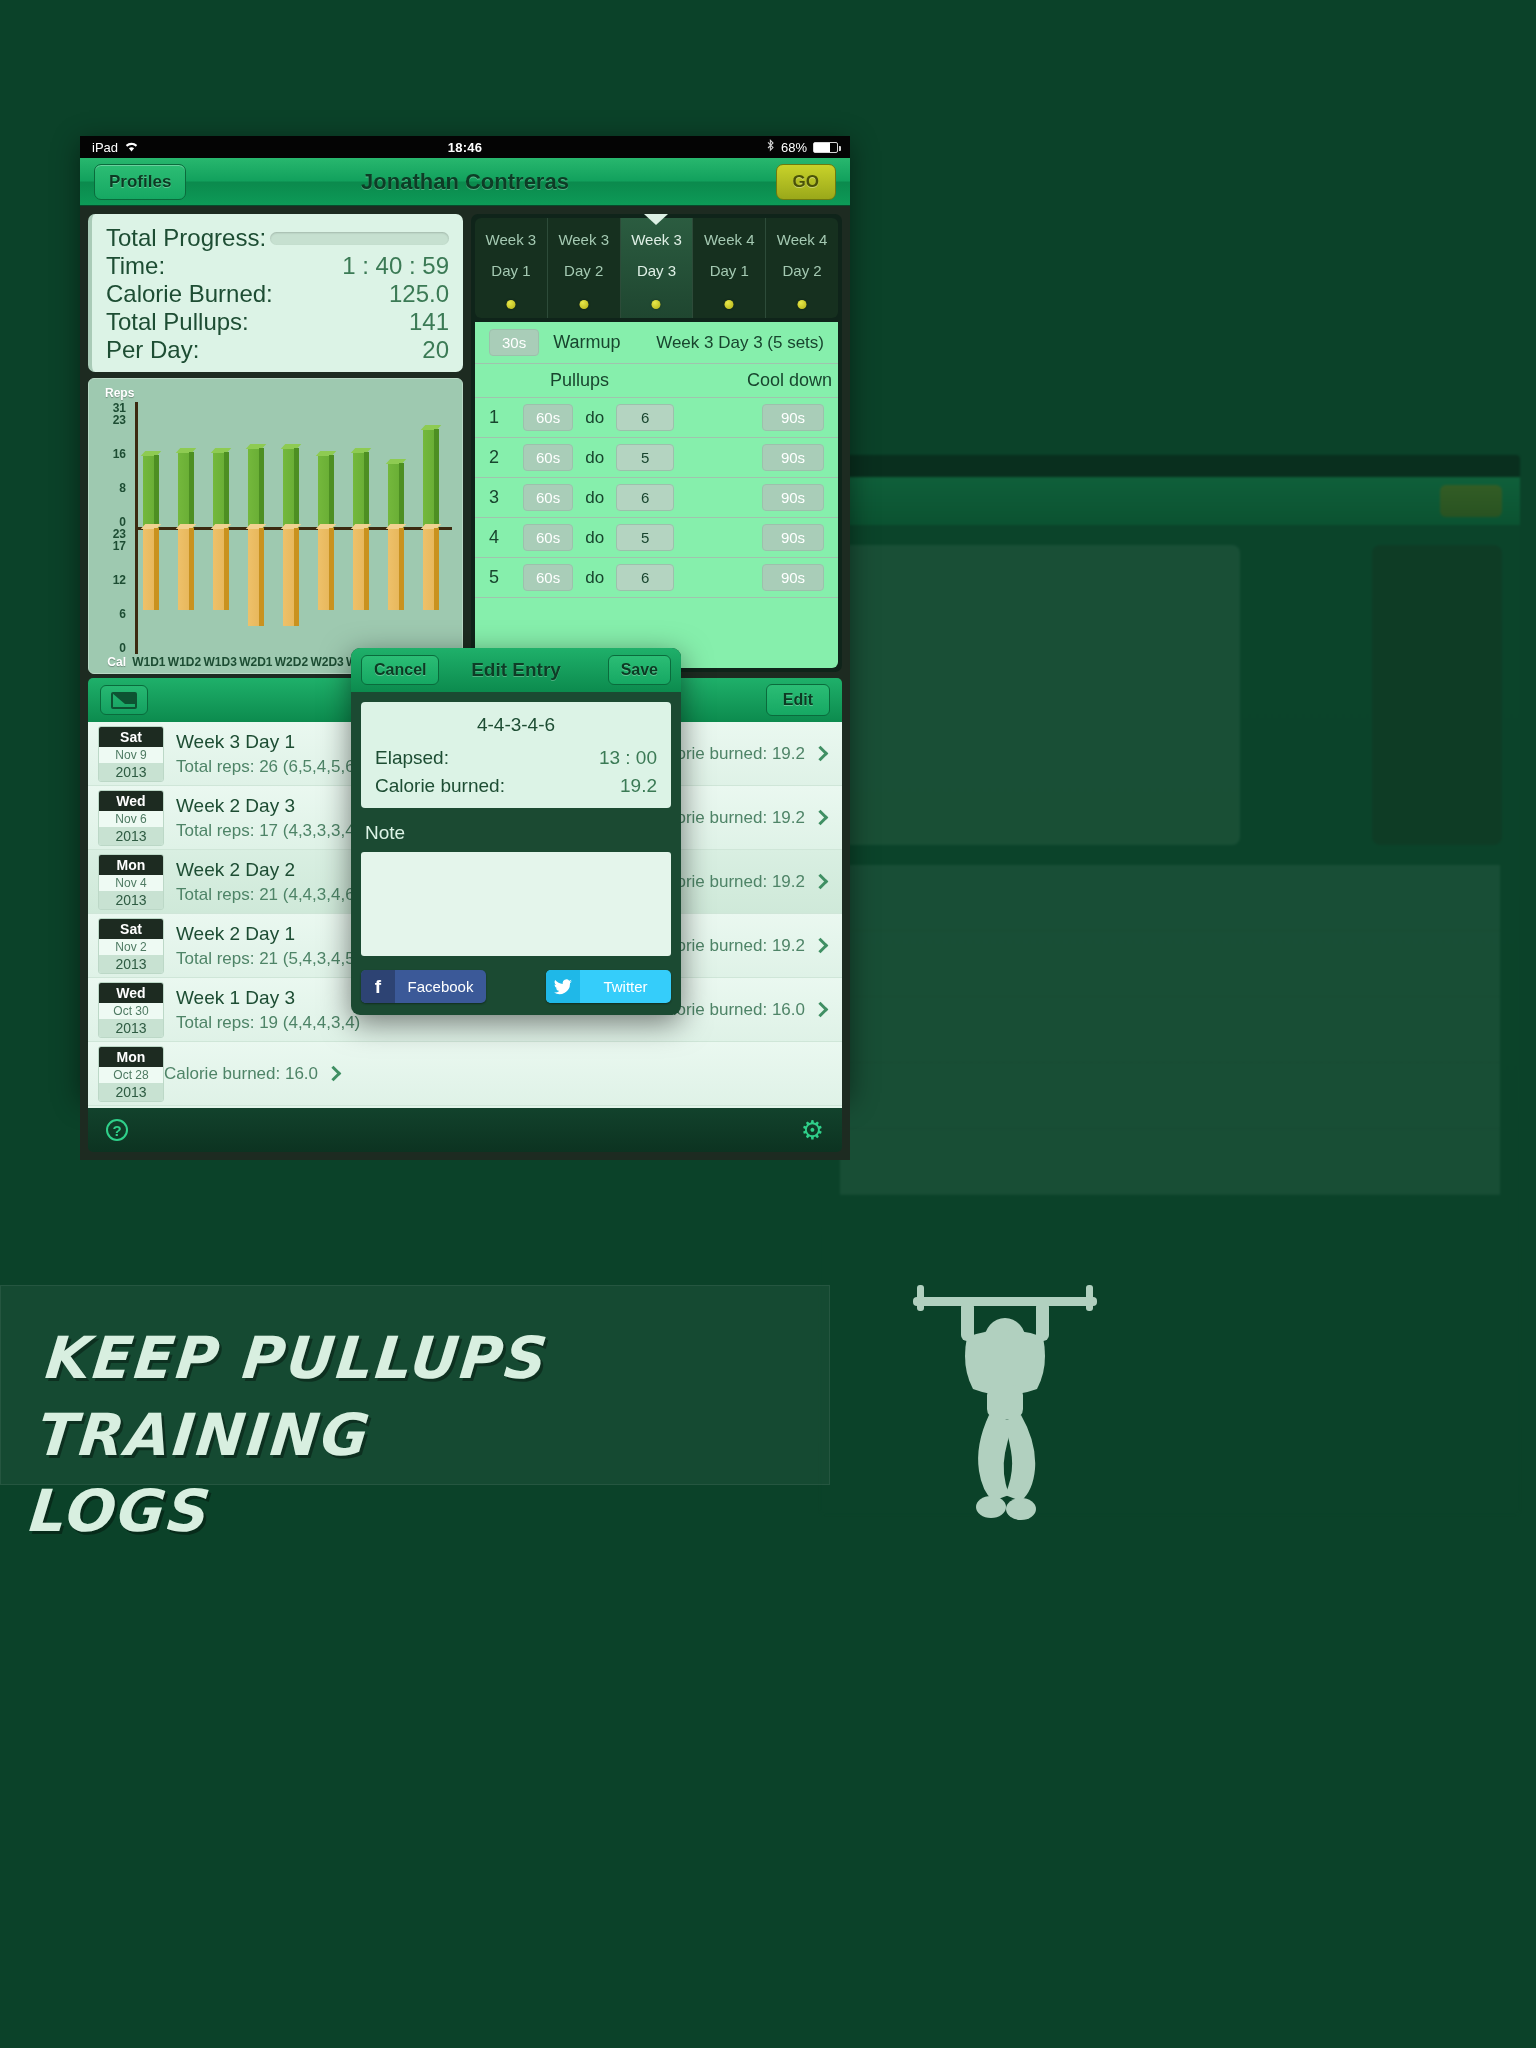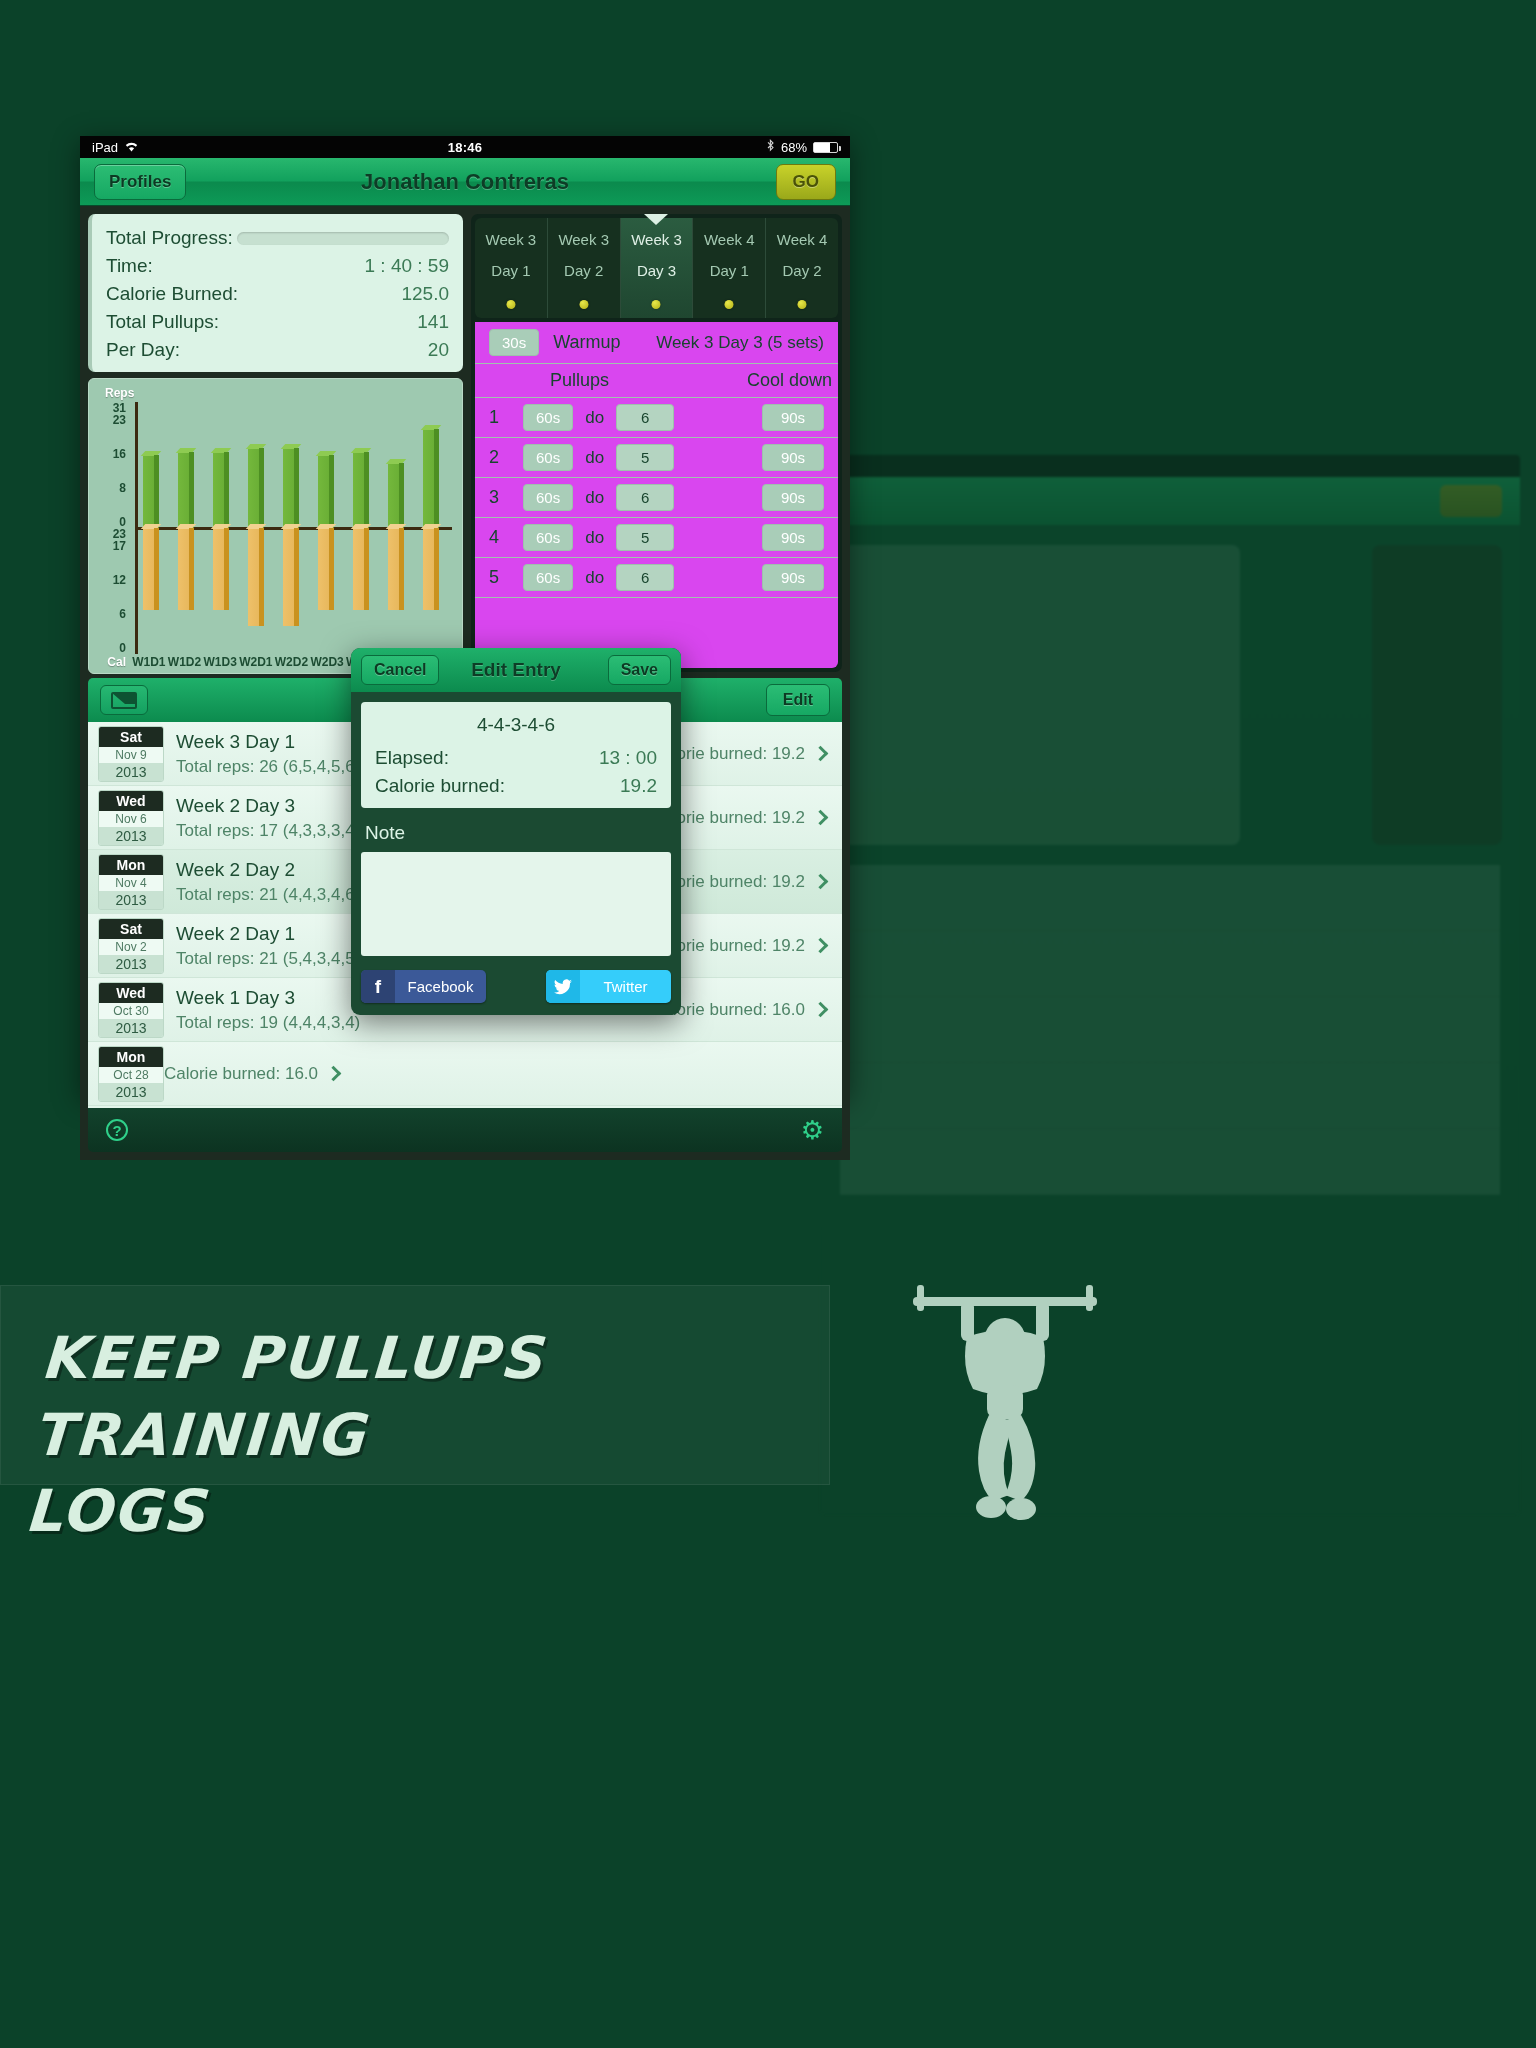--- a/index.html
+++ b/index.html
@@ -76,21 +76,21 @@
   .top-split{display:flex;gap:8px;height:458px;}
 
   
   .left-col{width:375px;display:flex;flex-direction:column;gap:6px;}
   .stats-card{
     background:#dcf3e6;border-radius:7px;padding:10px 14px 8px 14px;
     border-left:4px solid #a9cbb7;
   }
   .stat-row{
     display:flex;align-items:center;justify-content:space-between;
-    font-size:19px;color:#1d4d33;height:28px;
+    font-size:24px;color:#1d4d33;height:28px;
   }
   .stat-row .lbl{white-space:nowrap;}
   .stat-row .val{color:#3b7a55;}
   .progress-wrap{
     flex:1;margin-left:4px;height:13px;border-radius:7px;
     background:#c6e0d0;box-shadow:inset 0 1px 2px rgba(0,0,0,.18);overflow:hidden;
   }
   .progress-bar{
     height:100%;border-radius:7px;
     background:linear-gradient(180deg,#a7c926,#7fa312);
@@ -162,21 +162,21 @@
     border-left:12px solid transparent;border-right:12px solid transparent;
     border-top:11px solid #dcf0e4;
   }
   .wtab .dot{
     position:absolute;bottom:9px;left:50%;transform:translateX(-50%);
     width:9px;height:9px;border-radius:50%;
     background:radial-gradient(circle at 35% 30%,#e8e84a,#b2b015);
     box-shadow:0 0 2px rgba(0,0,0,.5);
   }
   .workout-panel{
-    flex:1;background:#d946ef;border-radius:0 0 6px 6px;margin-top:4px;
+    flex:1;background:#86efac;border-radius:0 0 6px 6px;margin-top:4px;
     display:flex;flex-direction:column;overflow:hidden;
   }
   .wo-hdr{
     display:flex;align-items:center;padding:7px 14px;gap:14px;
     border-bottom:1px solid #a0c3ae;
   }
   .chip{
     border:1px solid #9dc0ac;border-radius:4px;background:#a9cdb8;
     color:#ffffff;font-size:15px;padding:4px 12px;min-width:48px;text-align:center;
   }

